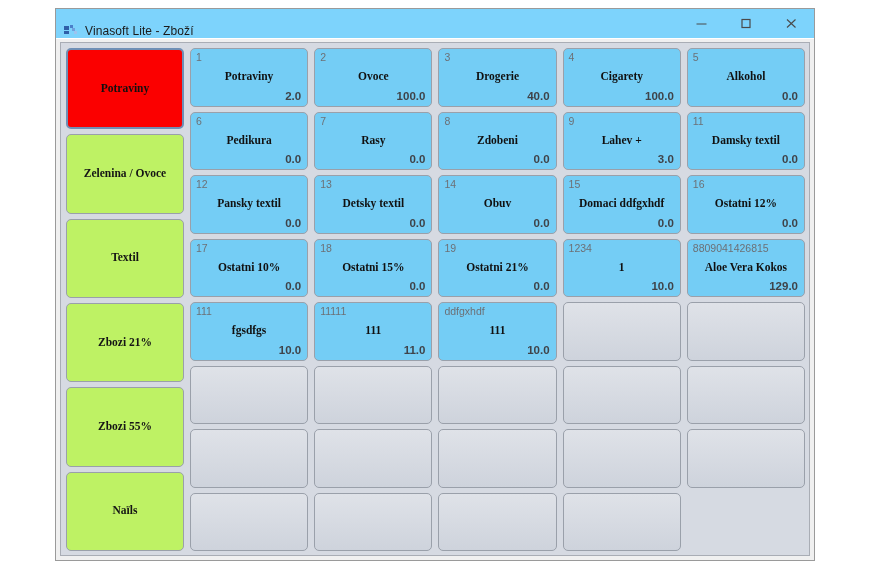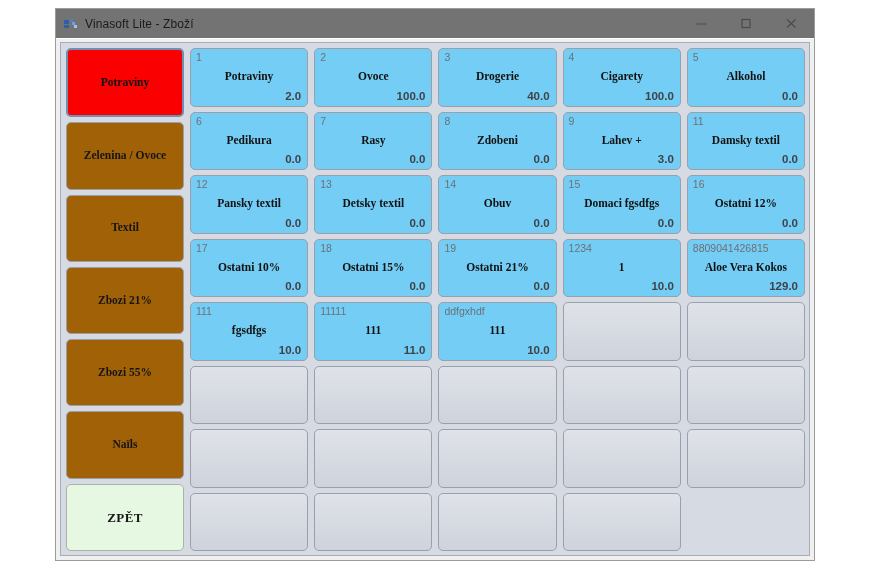--- a/index.html
+++ b/index.html
@@ -24,23 +24,23 @@
     background: #f0f0f0;
     border: 1px solid #9a9a9a;
     box-sizing: border-box;
     display: flex;
     flex-direction: column;
   }
 
   
   .titlebar {
     height: 29px;
-    background: #737373;
-    display: flex;
-    align-items: center;
+    background: #7dd3fc;
+    display: flex;
+    align-items: flex-end;
     flex: 0 0 auto;
     border-bottom: 1px solid #ffffff;
     position: relative;
   }
   .title-icon {
     width: 16px;
     height: 16px;
     margin-left: 7px;
     margin-right: 6px;
     flex: 0 0 auto;
@@ -106,21 +106,21 @@
     border-radius: 5px;
     border: 1px solid #9aa0aa;
     box-sizing: border-box;
     display: flex;
     align-items: center;
     justify-content: center;
     font-size: 11.5px;
     font-weight: bold;
     color: #151515;
     text-align: center;
-    background: #a16207;
+    background: #bef264;
     padding: 2px;
     line-height: 1.2;
     user-select: none;
   }
   .cat-btn.selected {
     background: #fb0000;
     border: 2px solid #6f8fb5;
     color: #101010;
   }
   .cat-btn.back {
@@ -239,23 +239,20 @@
           </div>
           <div class="cat-btn">
             <span>Zbozi 21%</span>
           </div>
           <div class="cat-btn">
             <span>Zbozi 55%</span>
           </div>
           <div class="cat-btn">
             <span>Naïls</span>
           </div>
-          <div class="cat-btn back">
-            <span>ZPĚT</span>
-          </div>
         </div>
 
       <div class="grid">
           <div class="tile filled">
             <div class="tile-code">1</div>
             <div class="tile-name">Potraviny</div>
             <div class="tile-qty">2.0</div>
           </div>
           <div class="tile filled">
             <div class="tile-code">2</div>
@@ -312,21 +309,21 @@
             <div class="tile-name">Detsky textil</div>
             <div class="tile-qty">0.0</div>
           </div>
           <div class="tile filled">
             <div class="tile-code">14</div>
             <div class="tile-name">Obuv</div>
             <div class="tile-qty">0.0</div>
           </div>
           <div class="tile filled">
             <div class="tile-code">15</div>
-            <div class="tile-name">Domaci fgsdfgs</div>
+            <div class="tile-name">Domaci ddfgxhdf</div>
             <div class="tile-qty">0.0</div>
           </div>
           <div class="tile filled">
             <div class="tile-code">16</div>
             <div class="tile-name">Ostatni 12%</div>
             <div class="tile-qty">0.0</div>
           </div>
           <div class="tile filled">
             <div class="tile-code">17</div>
             <div class="tile-name">Ostatni 10%</div>

